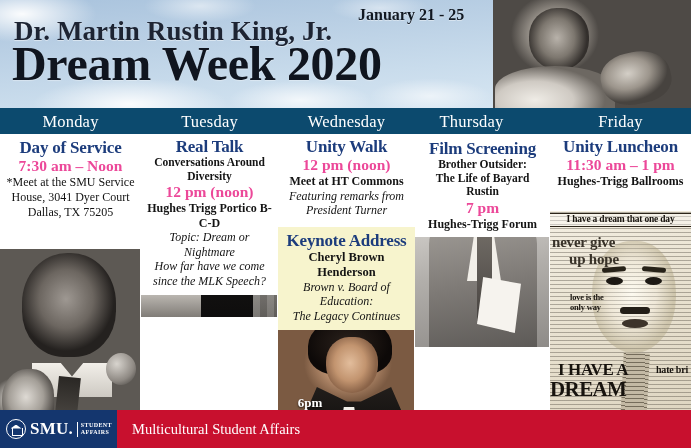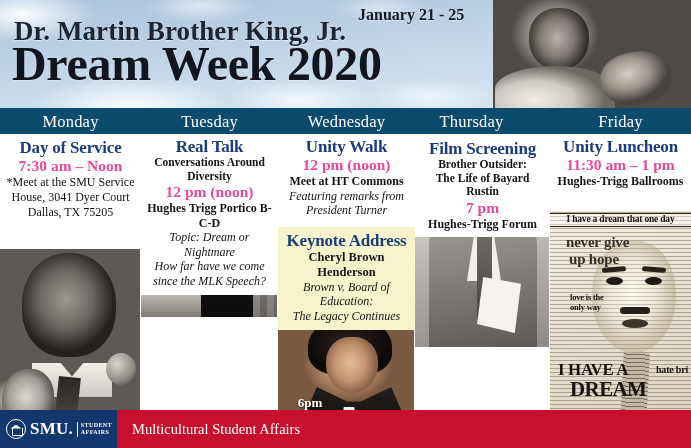--- a/index.html
+++ b/index.html
@@ -261,25 +261,25 @@
   .ph-fri .tie{
     position:absolute;left:72px;top:142px;width:26px;height:70px;
     background:repeating-linear-gradient(0deg, rgba(35,30,22,.45) 0 1px, rgba(255,255,255,.15) 1px 4px),#b8ad94;
     transform:rotate(3deg);
   }
   .fri-band{
     position:absolute;left:0;width:141px;text-align:center;color:#17130e;
     font-weight:bold;letter-spacing:-.2px;line-height:1;
   }
   .fri-t1{top:2px;font-size:9.5px;border-top:1px solid #2b2419;border-bottom:1px solid #2b2419;padding:1px 0;background:rgba(255,255,255,.35);}
-  .fri-t2{top:24px;font-size:15px;color:#2a241b;text-align:left;padding-left:16px;opacity:.92;}
+  .fri-t2{top:24px;font-size:15px;color:#2a241b;text-align:left;padding-left:2px;opacity:.92;}
   .fri-t3{top:41px;font-size:15px;color:#2a241b;text-align:left;padding-left:19px;opacity:.92;}
   .fri-t4{top:82px;font-size:8.5px;text-align:left;padding-left:20px;line-height:1.15;}
   .fri-t5{top:150px;font-size:17px;text-align:left;padding-left:8px;letter-spacing:-.4px;}
-  .fri-t6{top:168px;font-size:21px;text-align:left;padding-left:20px;letter-spacing:-.6px;}
+  .fri-t6{top:168px;font-size:21px;text-align:left;padding-left:0;letter-spacing:-.6px;}
   .fri-t7{top:154px;font-size:10px;text-align:right;padding-right:3px;}
   .fri-t8{top:208px;font-size:6.5px;line-height:1.25;padding:0 3px;text-align:left;opacity:.85;}
 
   
   .footer{position:absolute;left:0;top:410px;width:691px;height:38px;background:#c8102e;}
   .foot-logo{
     position:absolute;left:0;top:0;width:117px;height:38px;background:#14366e;
     display:flex;align-items:center;gap:4px;padding-left:6px;
   }
   .seal{
@@ -303,21 +303,21 @@
     position:absolute;left:132px;top:0;height:38px;line-height:38px;
     color:#ffffff;font-size:14.5px;
   }
 </style>
 </head>
 <body>
 
 <div class="poster">
 
   <div class="header">
-    <div class="hdr-title-line1">Dr. Martin Brother King, Jr.</div>
+    <div class="hdr-title-line1">Dr. Martin Rustin King, Jr.</div>
     <div class="hdr-dates">January 21 - 25</div>
     <div class="hdr-title-line2">Dream Week 2020</div>
     <div class="hdr-photo">
       <div class="face"></div>
       <div class="shoulder"></div>
       <div class="hand"></div>
     </div>
   </div>
 
   <div class="daybar">

